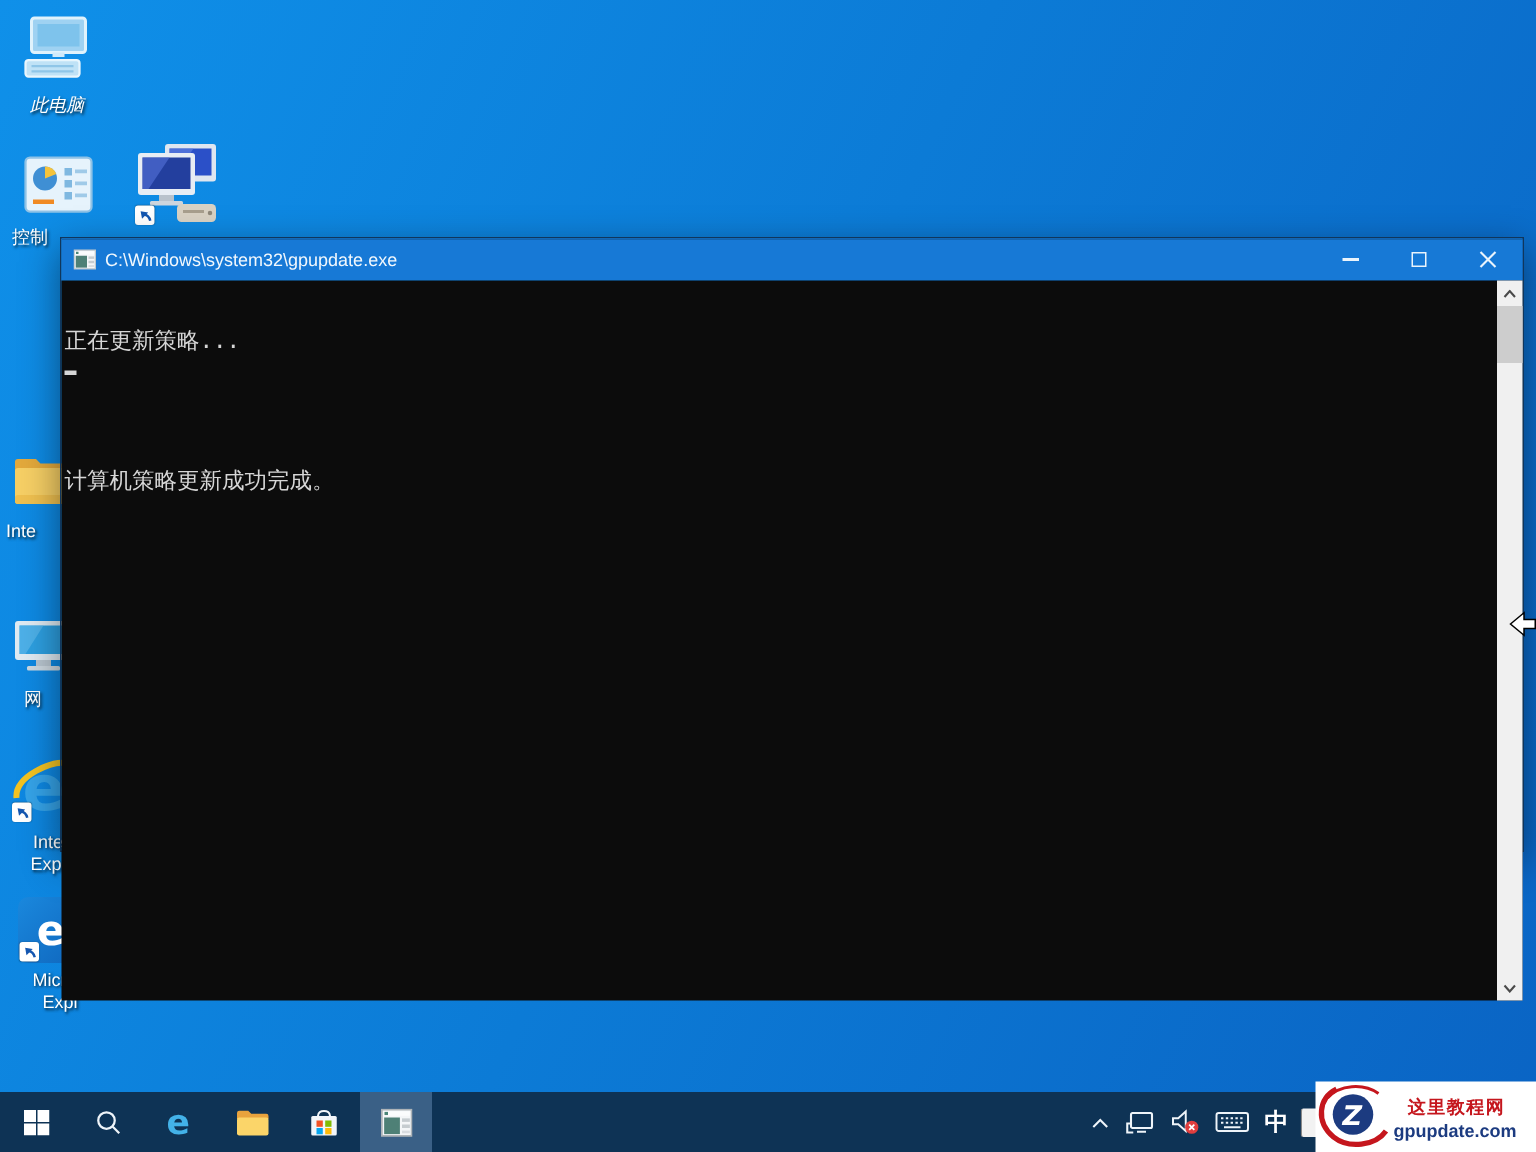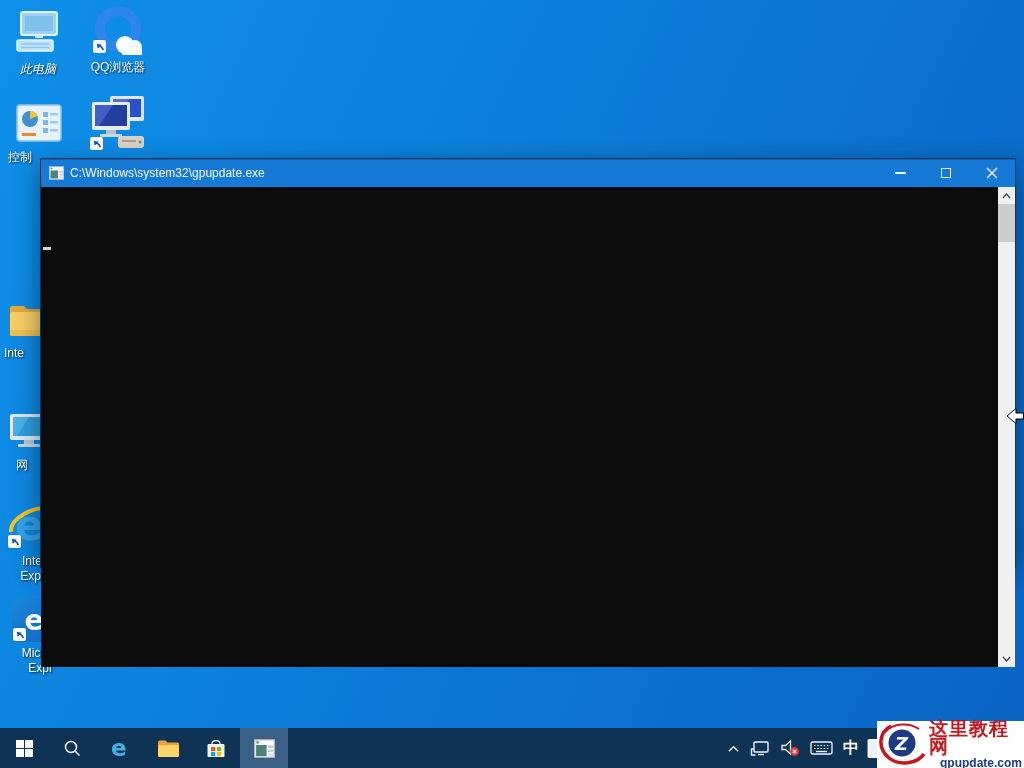--- a/index.html
+++ b/index.html
@@ -47,21 +47,21 @@
   .tray-item { padding:0 5px; height:40px; display:flex; align-items:center; justify-content:center; }
   .ime-text { color:#fff; font-size:16px; font-weight:bold; }
   #tray-partial { width:11px; height:19px; background:#f2f2f2; border-radius:2px 0 0 2px;
     border-left:1px solid #888; margin-left:3px; }
 
   
   #watermark { position:absolute; right:0; bottom:0; width:147px; height:47px; background:#fff;
     z-index:30; display:flex; align-items:center; }
   #wm-logo { position:relative; width:52px; height:46px; flex-shrink:0; }
   #wm-text { display:flex; flex-direction:column; align-items:center; }
-  #wm-brand { color:#c5161d; font-size:19px; font-weight:bold; letter-spacing:1px; line-height:18px; }
+  #wm-brand { color:#c5161d; font-size:12px; font-weight:bold; letter-spacing:1px; line-height:18px; }
   #wm-domain { color:#1c3b80; font-size:12px; font-weight:bold; line-height:14px; align-self:flex-end; padding-right:2px; }
 </style>
 </head>
 <body>
 
 <div id="screen">
 
   <div class="dicon" style="left:6px; top:10px; width:64px;font-style:italic;">
     <span>
       <svg width="46" height="44" viewBox="0 0 46 44">
@@ -69,37 +69,20 @@
         <rect x="10" y="6" width="28" height="15" fill="#7ec3ec"></rect>
         <rect x="20" y="25" width="8" height="3" fill="#cfeafa"></rect>
         <rect x="2" y="30" width="36" height="11" rx="2" fill="#bfe2f6" stroke="#e8f6fd" stroke-width="1.5"></rect>
         <line x1="6" y1="34" x2="34" y2="34" stroke="#8fc6e8" stroke-width="1.5"></line>
         <line x1="6" y1="37.5" x2="34" y2="37.5" stroke="#8fc6e8" stroke-width="1.5"></line>
       </svg>
     </span>
     <span class="lbl">此电脑</span>
   </div>
 
-  <div class="dicon" style="left:82px; top:4px; width:72px;">
-    <span style="position:relative; width:52px; height:52px;">
-      <span style="position:absolute; left:3px; top:2px; width:46px; height:46px; border-radius:50%; border:10px solid #2d86ea;"></span>
-      <svg width="52" height="52" viewBox="0 0 52 52" style="position:absolute; left:0; top:0;">
-        <circle cx="33" cy="41" r="9" fill="#fdfefe"></circle>
-        <circle cx="43" cy="43" r="7" fill="#f2f7fb"></circle>
-        <rect x="30" y="44" width="20" height="7" fill="#f6fafd"></rect>
-      </svg>
-      <span class="shortcut-arrow" style="left:1px; bottom:3px;">
-        <svg width="11" height="11" viewBox="0 0 12 12">
-            <path d="M10 10 Q9 6 5.5 5.5" stroke="#1456b0" stroke-width="1.8" fill="none"></path>
-            <polygon points="3,3 8.5,4 4,8.5" fill="#1456b0"></polygon>
-          </svg>
-      </span>
-    </span>
-    <span class="lbl">QQ浏览器</span>
-  </div>
 
   <div class="dicon" style="left:8px; top:104px; width:64px; align-items:flex-start;">
     <span style="margin-left:8px;">
       <svg width="46" height="38" viewBox="0 0 46 38">
         <rect x="1" y="1" width="44" height="36" rx="3" fill="#e6f3fc" stroke="#8fc2e6" stroke-width="1.5"></rect>
         <circle cx="14" cy="15" r="8" fill="#3f8fd4"></circle>
         <path d="M14 15 L14 7 A8 8 0 0 1 21.5 12 Z" fill="#f5c33b"></path>
         <rect x="27" y="8" width="5" height="5" fill="#7fb8e0"></rect>
           <rect x="34" y="9" width="8" height="2.5" fill="#9fcae8"></rect>
         <rect x="27" y="16" width="5" height="5" fill="#7fb8e0"></rect>
@@ -217,20 +200,25 @@
           <span class="glyph-max"></span>
         </span>
       <span class="win-btn">
         <svg width="12" height="12" viewBox="0 0 12 12">
           <line x1="1" y1="1" x2="11" y2="11" stroke="#eaf4fc" stroke-width="1.4"></line>
           <line x1="11" y1="1" x2="1" y2="11" stroke="#eaf4fc" stroke-width="1.4"></line>
         </svg>
       </span>
     </div>
     <div id="console-body">
+      <div id="console-output">
+        <div class="console-line">正在更新策略...</div>
+        <div class="console-line"></div>
+        <div class="console-line">计算机策略更新成功完成。</div>
+      </div>
       <div id="console-cursor"></div>
       <div id="scrollbar">
         <span class="sb-arrow">
           <svg width="9" height="6" viewBox="0 0 9 6">
               <polyline points="1,5 4.5,1 8,5" stroke="#4a4a4a" stroke-width="1.4" fill="none"></polyline>
             </svg>
         </span>
         <span id="sb-thumb"></span>
         <span id="sb-spacer"></span>
         <span class="sb-arrow">

